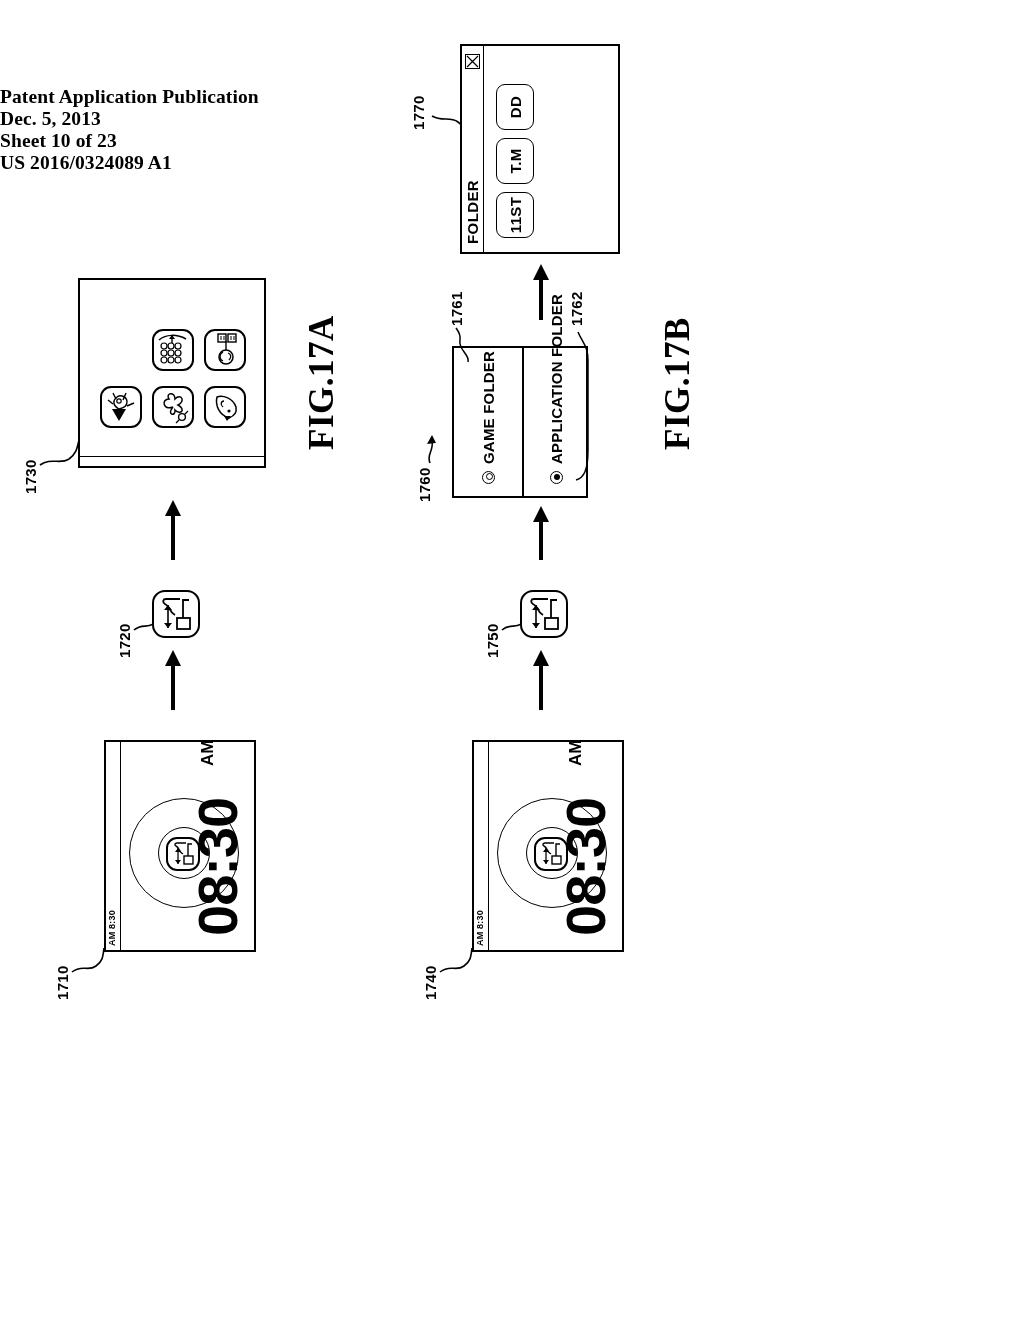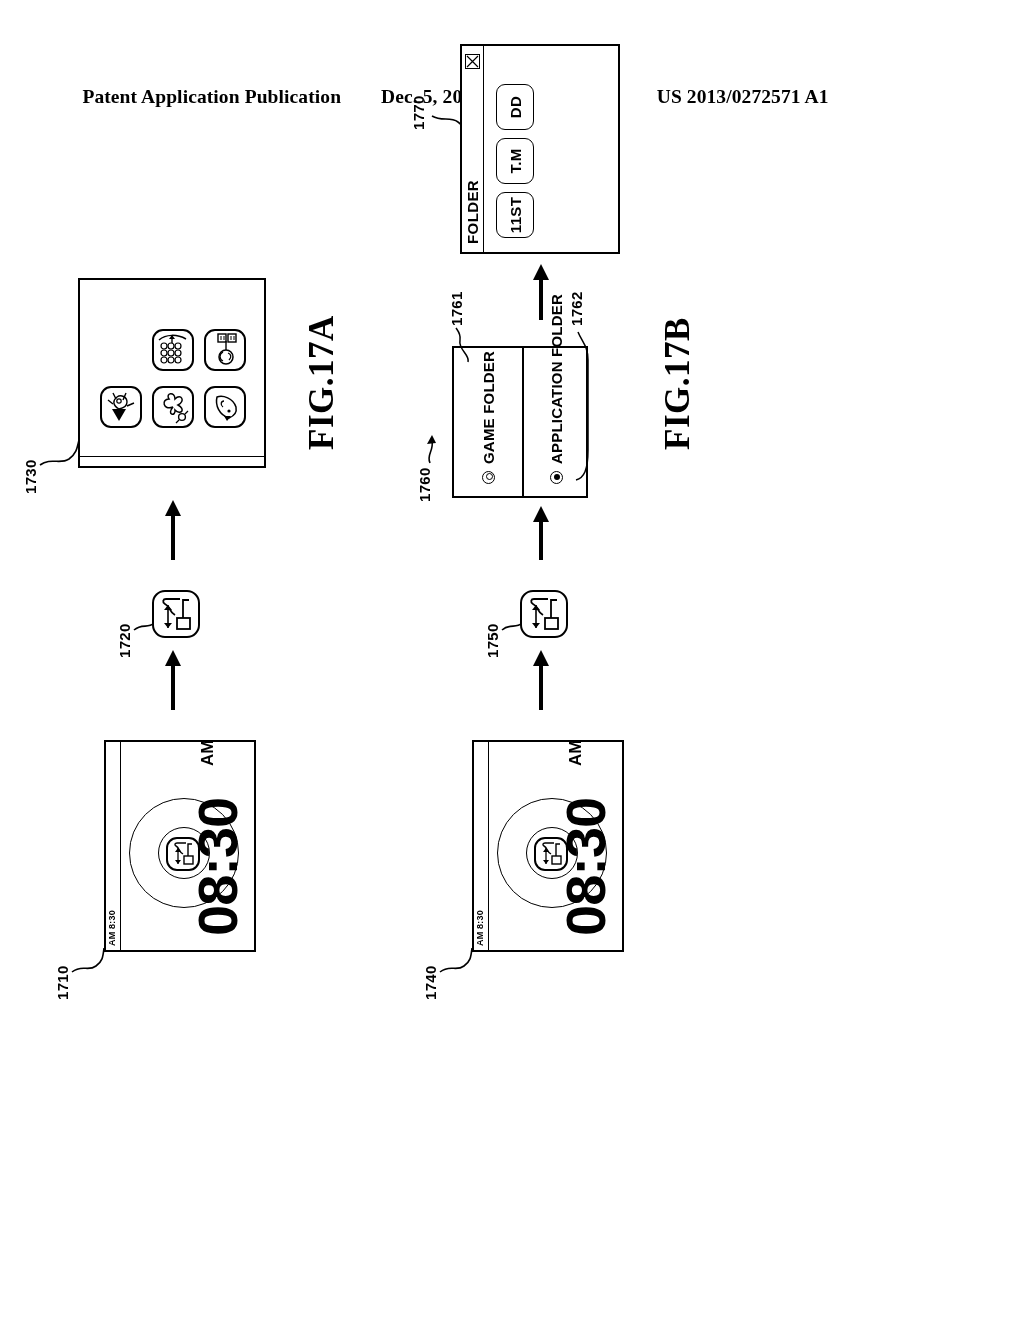--- a/index.html
+++ b/index.html
@@ -3,21 +3,21 @@
 <meta charset="utf-8">
 <style>
   html,body{margin:0;padding:0;background:#fff;}
   body{width:1024px;height:1320px;position:relative;
        font-family:"Liberation Serif",serif;color:#000;}
 
   
   .page-header{position:absolute;top:86px;left:0;width:911px;
       display:flex;justify-content:center;align-items:baseline;
       font-family:"Liberation Serif",serif;font-weight:bold;font-size:19.5px;
-      letter-spacing:.1px;}
+      letter-spacing:.1px;flex-direction:column;}
   .page-header .seg{white-space:nowrap;}
   .gap1{display:inline-block;width:40px;}
   .gap2{display:inline-block;width:22px;}
   .gap3{display:inline-block;width:36px;}
 
   
   
   #figure-canvas{
       position:absolute;
       width:1000px;height:700px;
@@ -73,21 +73,21 @@
 </head>
 <body>
 
 <div class="page-header">
   <span class="seg">Patent Application Publication</span>
   <span class="gap1"></span>
   <span class="seg">Dec. 5, 2013</span>
   <span class="gap2"></span>
   <span class="seg">Sheet 10 of 23</span>
   <span class="gap3"></span>
-  <span class="seg">US 2013/0272571 A1</span>
+  <span class="seg">US 2016/0324089 A1</span>
 </div>
 
 <div id="figure-canvas">
 <div class="stage">
 
   <div class="ref" style="left:10px;top:42px;">1710</div>
   <svg style="position:absolute;left:36px;top:58px;" width="40" height="38">
     <path d="M2,2 C10,12 2,18 8,26 C13,33 18,33 26,34" fill="none" stroke="#000" stroke-width="1.6"></path>
   </svg>
 

